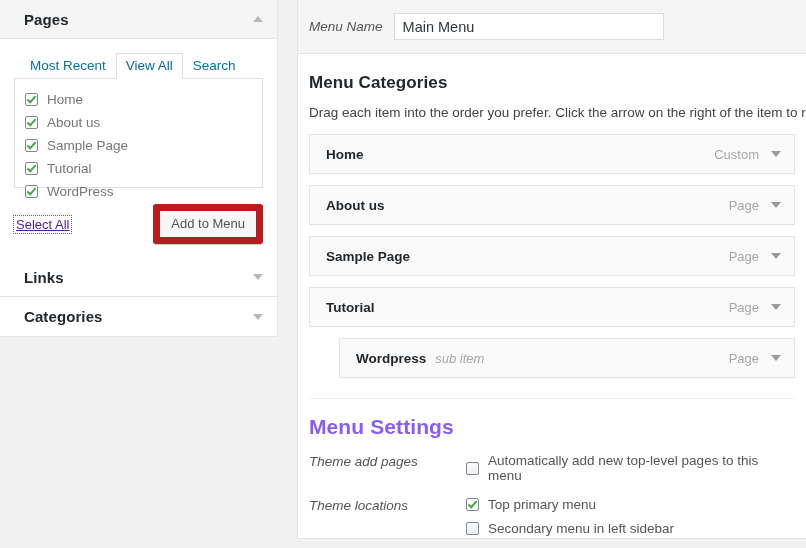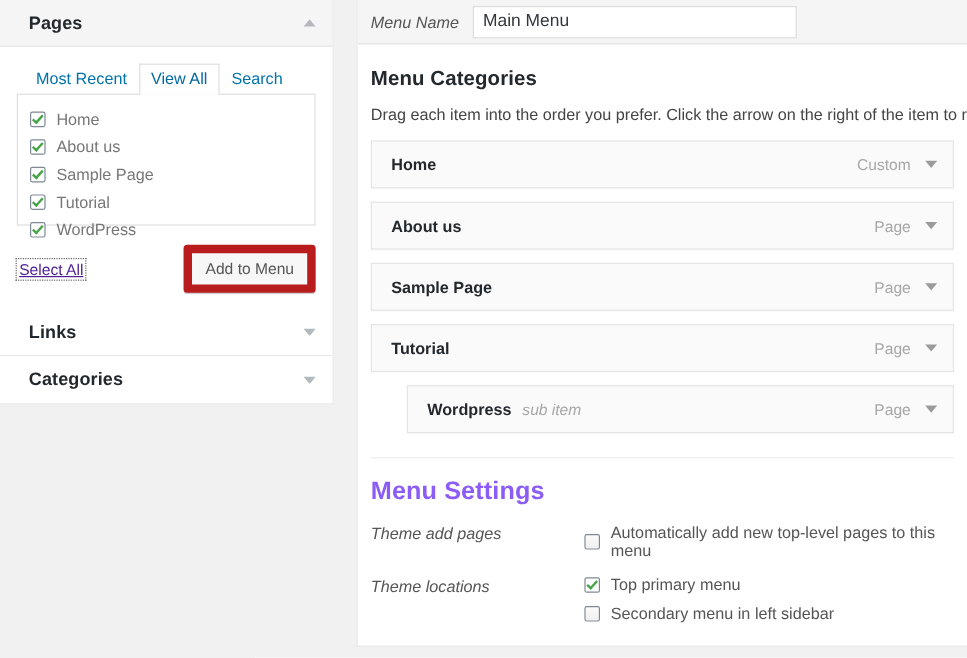--- a/index.html
+++ b/index.html
@@ -187,21 +187,21 @@
     background: #fff;
     border-left: 1px solid #e5e5e5;
     border-bottom: 1px solid #e5e5e5;
     box-sizing: border-box;
     overflow: hidden;
   }
 
   .menu-name-bar {
     background: #f5f5f5;
     border-bottom: 1px solid #e5e5e5;
-    height: 37px;
+    height: 54px;
     display: flex;
     align-items: center;
     padding-left: 11px;
     box-sizing: border-box;
   }
   .menu-name-label {
     font-style: italic;
     color: #555;
     font-size: 13.5px;
     margin-right: 11px;
@@ -306,21 +306,20 @@
     font-style: italic;
     font-size: 13.5px;
     color: #555;
     padding-top: 1px;
   }
   .setting-options { flex: 1; }
   .opt-row {
     display: flex;
     align-items: center;
     margin-bottom: 9px;
-    margin-left: 21px;
   }
   .opt-row:last-child { margin-bottom: 0; }
   .opt-label {
     font-size: 13.5px;
     color: #555;
     margin-left: 9px;
   }
 </style>
 </head>
 <body>

